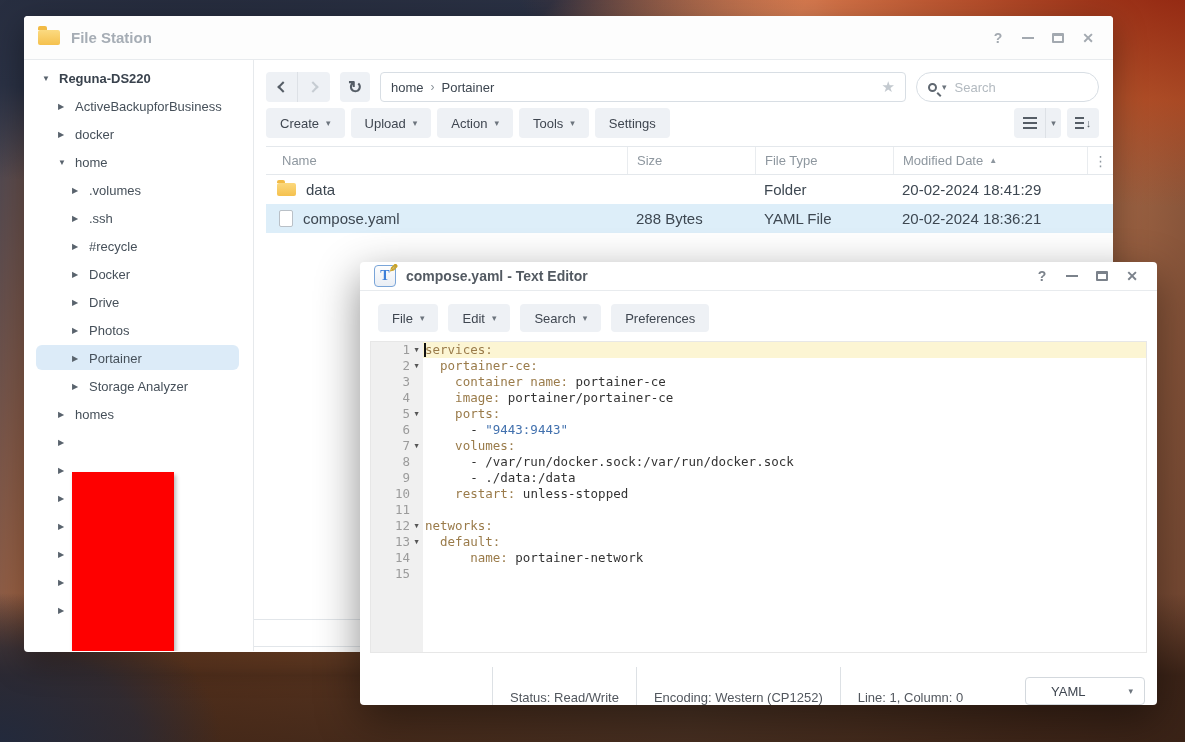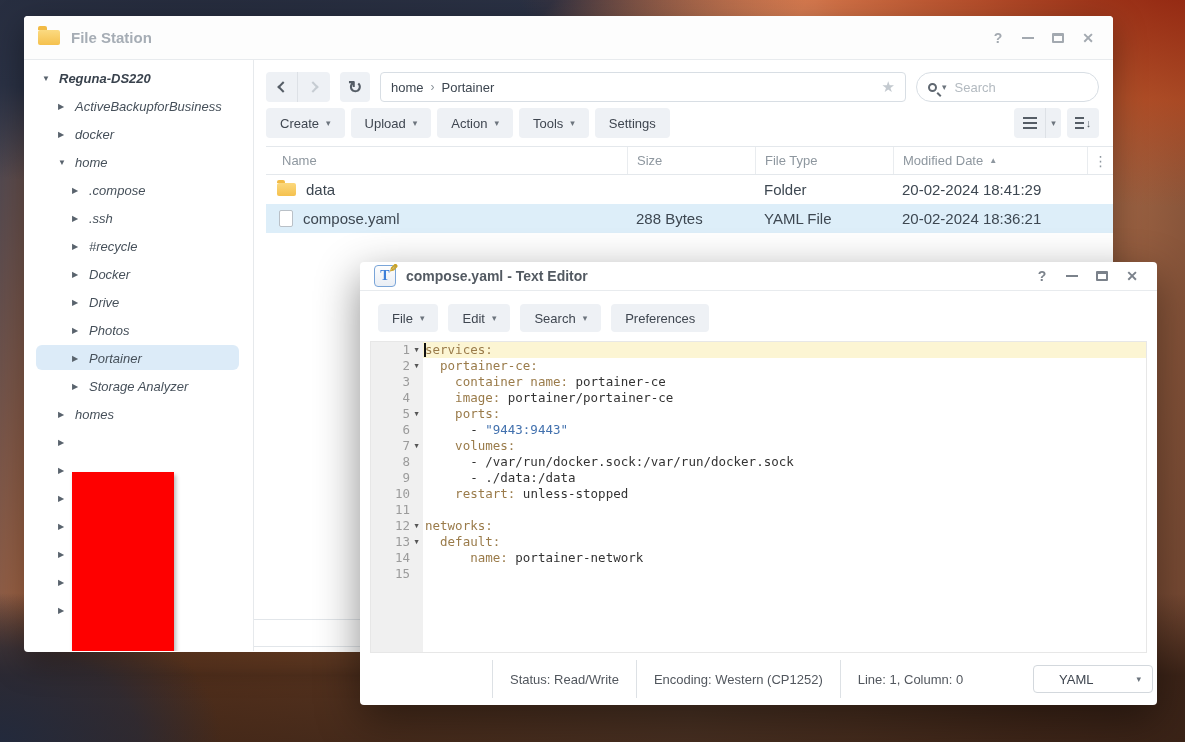--- a/index.html
+++ b/index.html
@@ -36,21 +36,21 @@
   .icon-folder:before { content:""; position:absolute; top:-4px; left:0; width:9px; height:4px; background:#f2bb45; border-radius:2px 2px 0 0; }
   .fs-body { display:flex; height:591px; }
 
   .fs-sidebar { width:230px; border-right:1px solid #e6e9ec; padding-top:4px; position:relative; overflow:hidden; }
   .tree-row { height:28px; display:flex; align-items:center; font-size:13px; color:#46505a; position:relative; cursor:pointer; }
   .tree-row.lvl0 { padding-left:18px; font-weight:bold; color:#39424d; }
   .tree-row.lvl1 { padding-left:34px; }
   .tree-row.lvl2 { padding-left:48px; }
   .tree-row.selected:before { content:""; position:absolute; left:12px; right:14px; top:1px; bottom:2px; background:#dcebf8; border-radius:6px; }
   .tree-caret { width:12px; margin-right:5px; font-size:8px; color:#59636d; position:relative; }
-  .tree-label { position:relative;font-style:italic; }
+  .tree-label { position:relative; }
   .censor { position:absolute; left:48px; top:412px; width:102px; height:202px; background:var(--censor); box-shadow:2px 3px 4px rgba(0,0,0,.28); z-index:5; }
 
   .fs-main { flex:1; position:relative; }
   .toolbar1 { display:flex; align-items:center; gap:10px; margin:12px 14px 0 12px; height:30px; }
   .nav-group { display:flex; width:64px; height:30px; background:#eef1f5; border-radius:4px; overflow:hidden; }
   .nav-btn { width:32px; display:flex; align-items:center; justify-content:center; cursor:pointer; }
   .nav-group .nav-btn:first-child { border-right:1px solid #dde1e6; }
   .chev { width:8px; height:8px; border-left:2px solid #555d66; border-bottom:2px solid #555d66; }
   .chev.back { transform:rotate(45deg); margin-left:3px; }
   .chev.fwd  { transform:rotate(-135deg); margin-right:3px; border-color:#c6ccd2; }
@@ -112,21 +112,21 @@
   .g-row { height:16px; display:flex; align-items:center; justify-content:flex-end; }
   .g-num { text-align:right; }
   .g-fold { width:13px; font-size:7px; color:#555; text-align:center; }
   .code-rows { position:absolute; left:52px; right:0; top:0; }
   .code-line { height:16px; white-space:pre; color:var(--c-plain); padding-left:2px; position:relative; }
   .code-line.active { background:var(--active-line); }
   .c-key { color:var(--c-key); }
   .c-str { color:var(--c-str); }
   .cursor-bar { position:absolute; left:1px; top:1px; width:2px; height:14px; background:#111; }
 
-  .te-statusbar { position:absolute; left:10px; right:2px; bottom:0; height:52px; display:flex; align-items:center;
+  .te-statusbar { position:absolute; left:10px; right:10px; bottom:0; height:52px; display:flex; align-items:flex-end;
                   font-size:13px; color:#52575e; }
   .sb-sep { width:1px; height:38px; background:#dde1e5; }
   .sb-item { padding:0 17px; white-space:nowrap; }
   .sb-pad { width:122px; }
   .syntax-select { margin-left:auto; margin-right:2px; width:120px; height:28px; border:1px solid #d3d8dd; border-radius:4px;
                    display:flex; align-items:center; cursor:pointer; color:#3f4650; }
   .syntax-select span { margin-left:25px; }
   .syntax-select .caret { margin-left:auto; margin-right:11px; }
 </style>
 </head>
@@ -164,21 +164,21 @@
           <div class="tree-row lvl1">
             <div class="tree-caret">▶</div>
             <div class="tree-label">docker</div>
           </div>
           <div class="tree-row lvl1">
             <div class="tree-caret">▼</div>
             <div class="tree-label">home</div>
           </div>
           <div class="tree-row lvl2">
             <div class="tree-caret">▶</div>
-            <div class="tree-label">.compose</div>
+            <div class="tree-label">.volumes</div>
           </div>
           <div class="tree-row lvl2">
             <div class="tree-caret">▶</div>
             <div class="tree-label">.ssh</div>
           </div>
           <div class="tree-row lvl2">
             <div class="tree-caret">▶</div>
             <div class="tree-label">#recycle</div>
           </div>
           <div class="tree-row lvl2">

